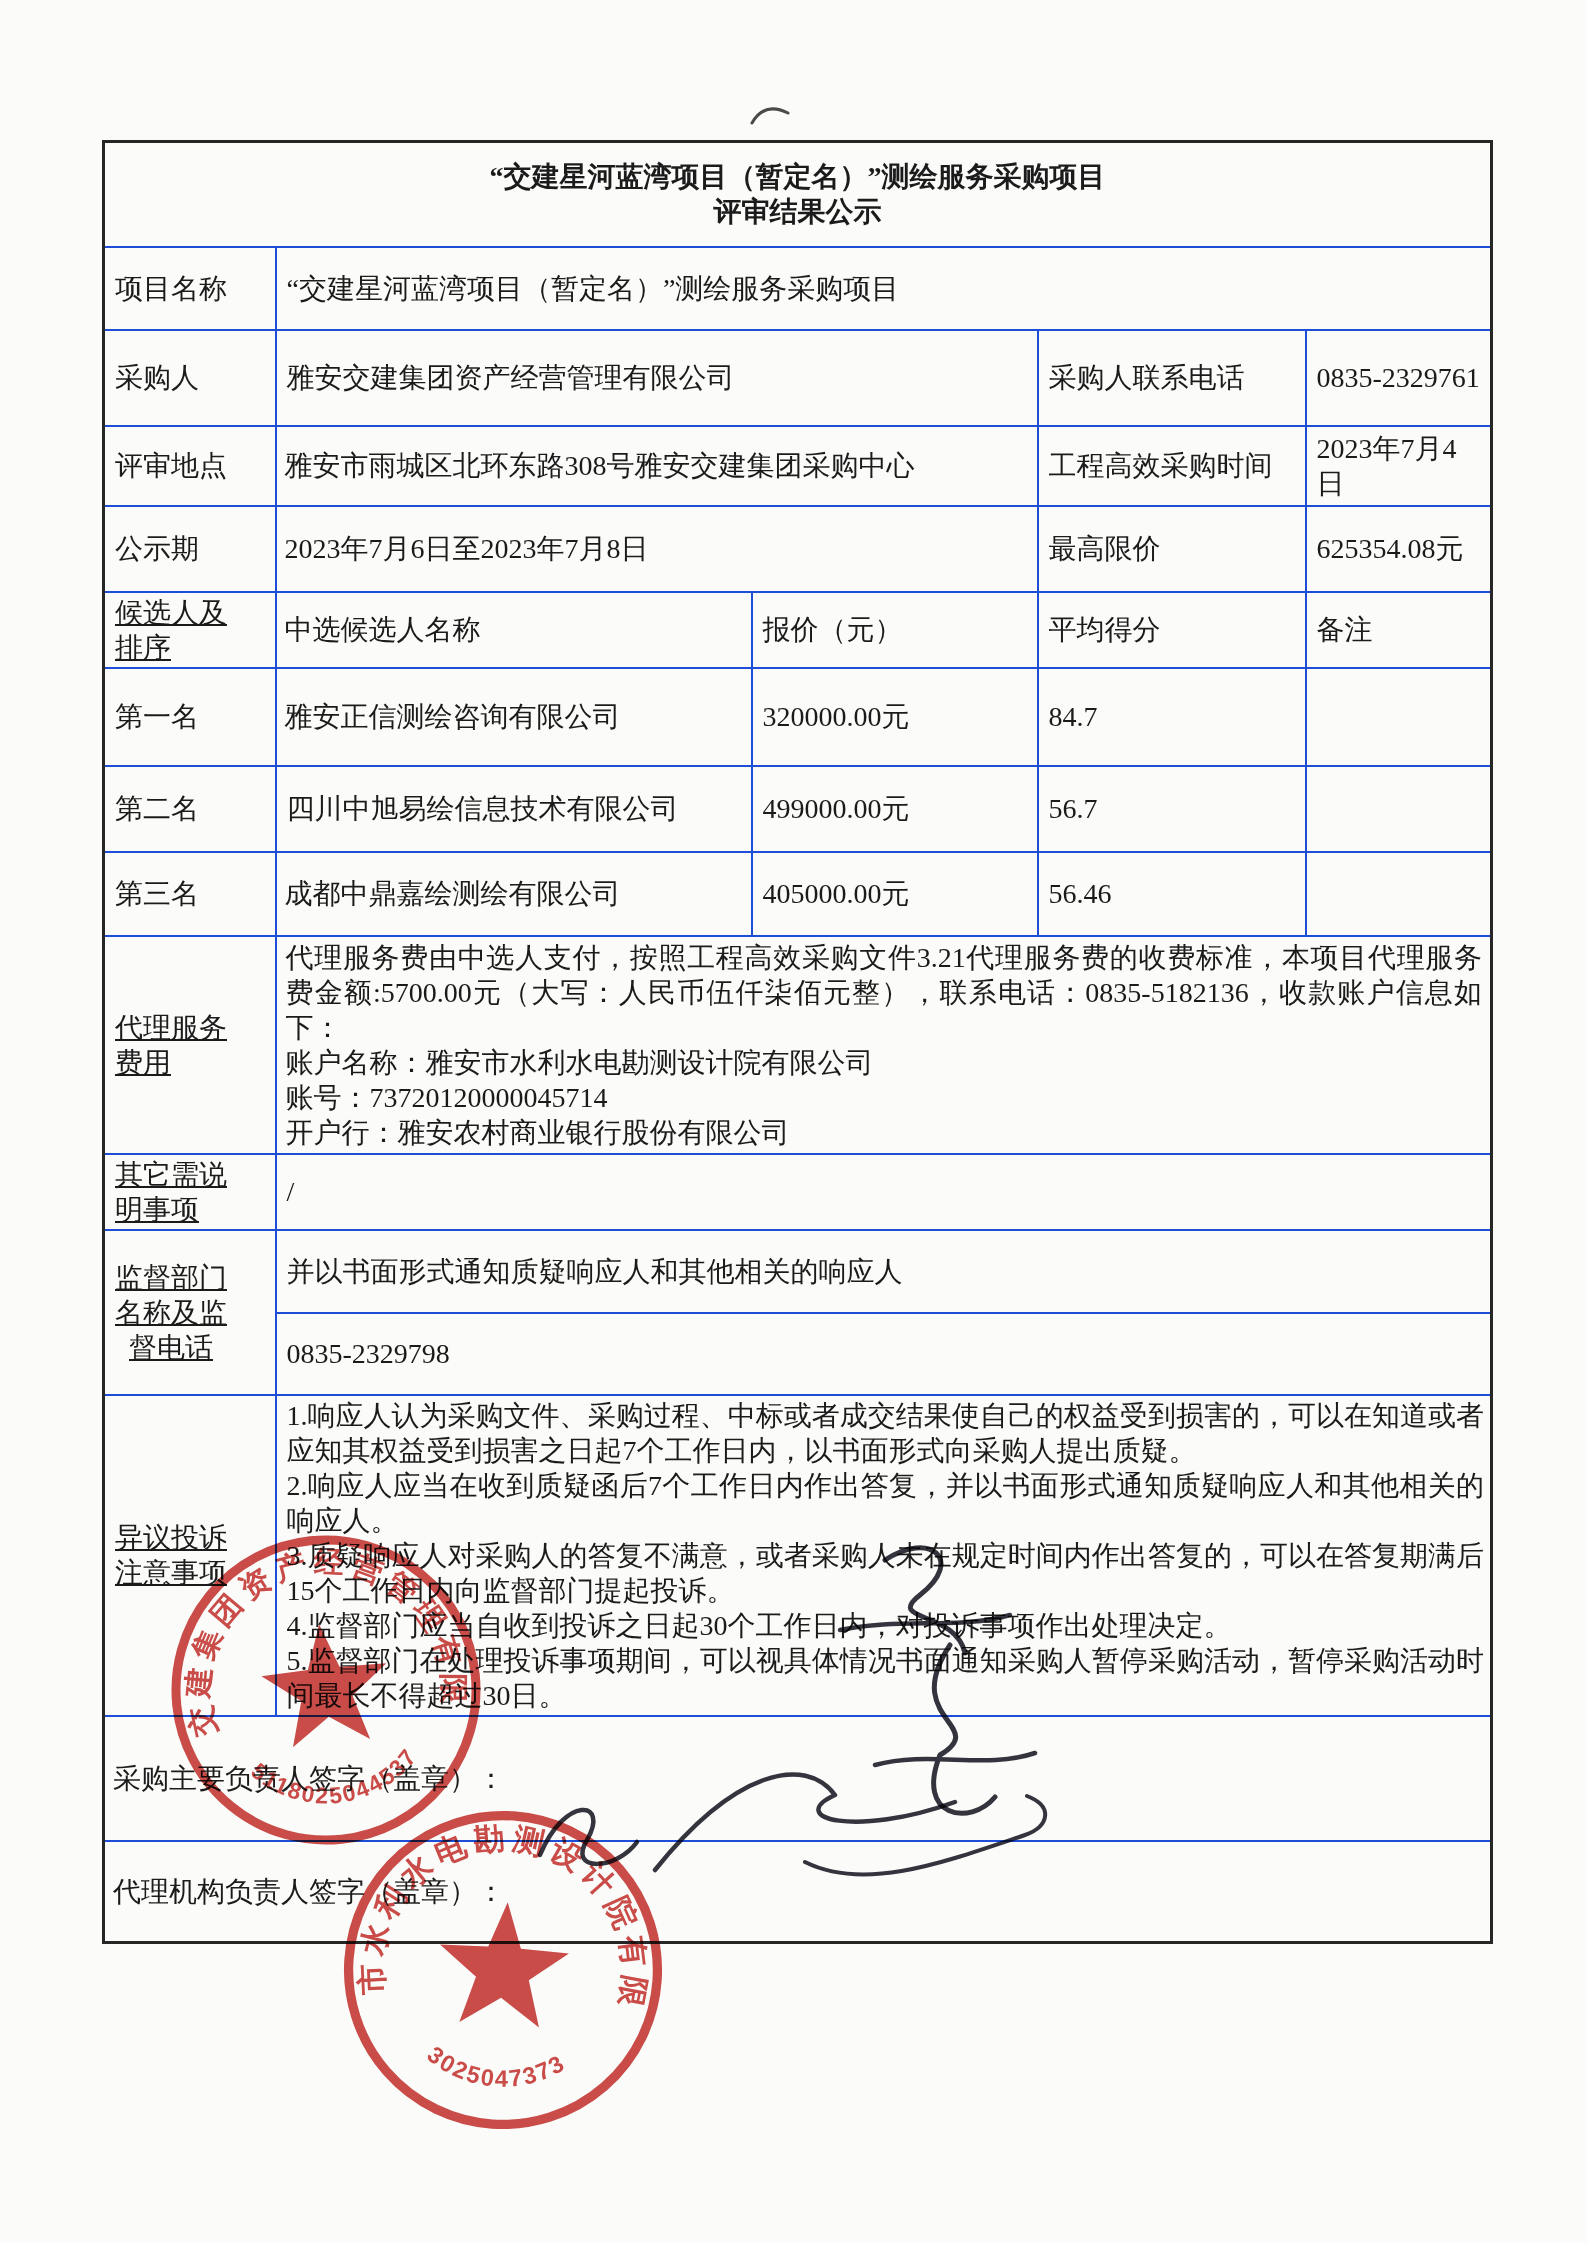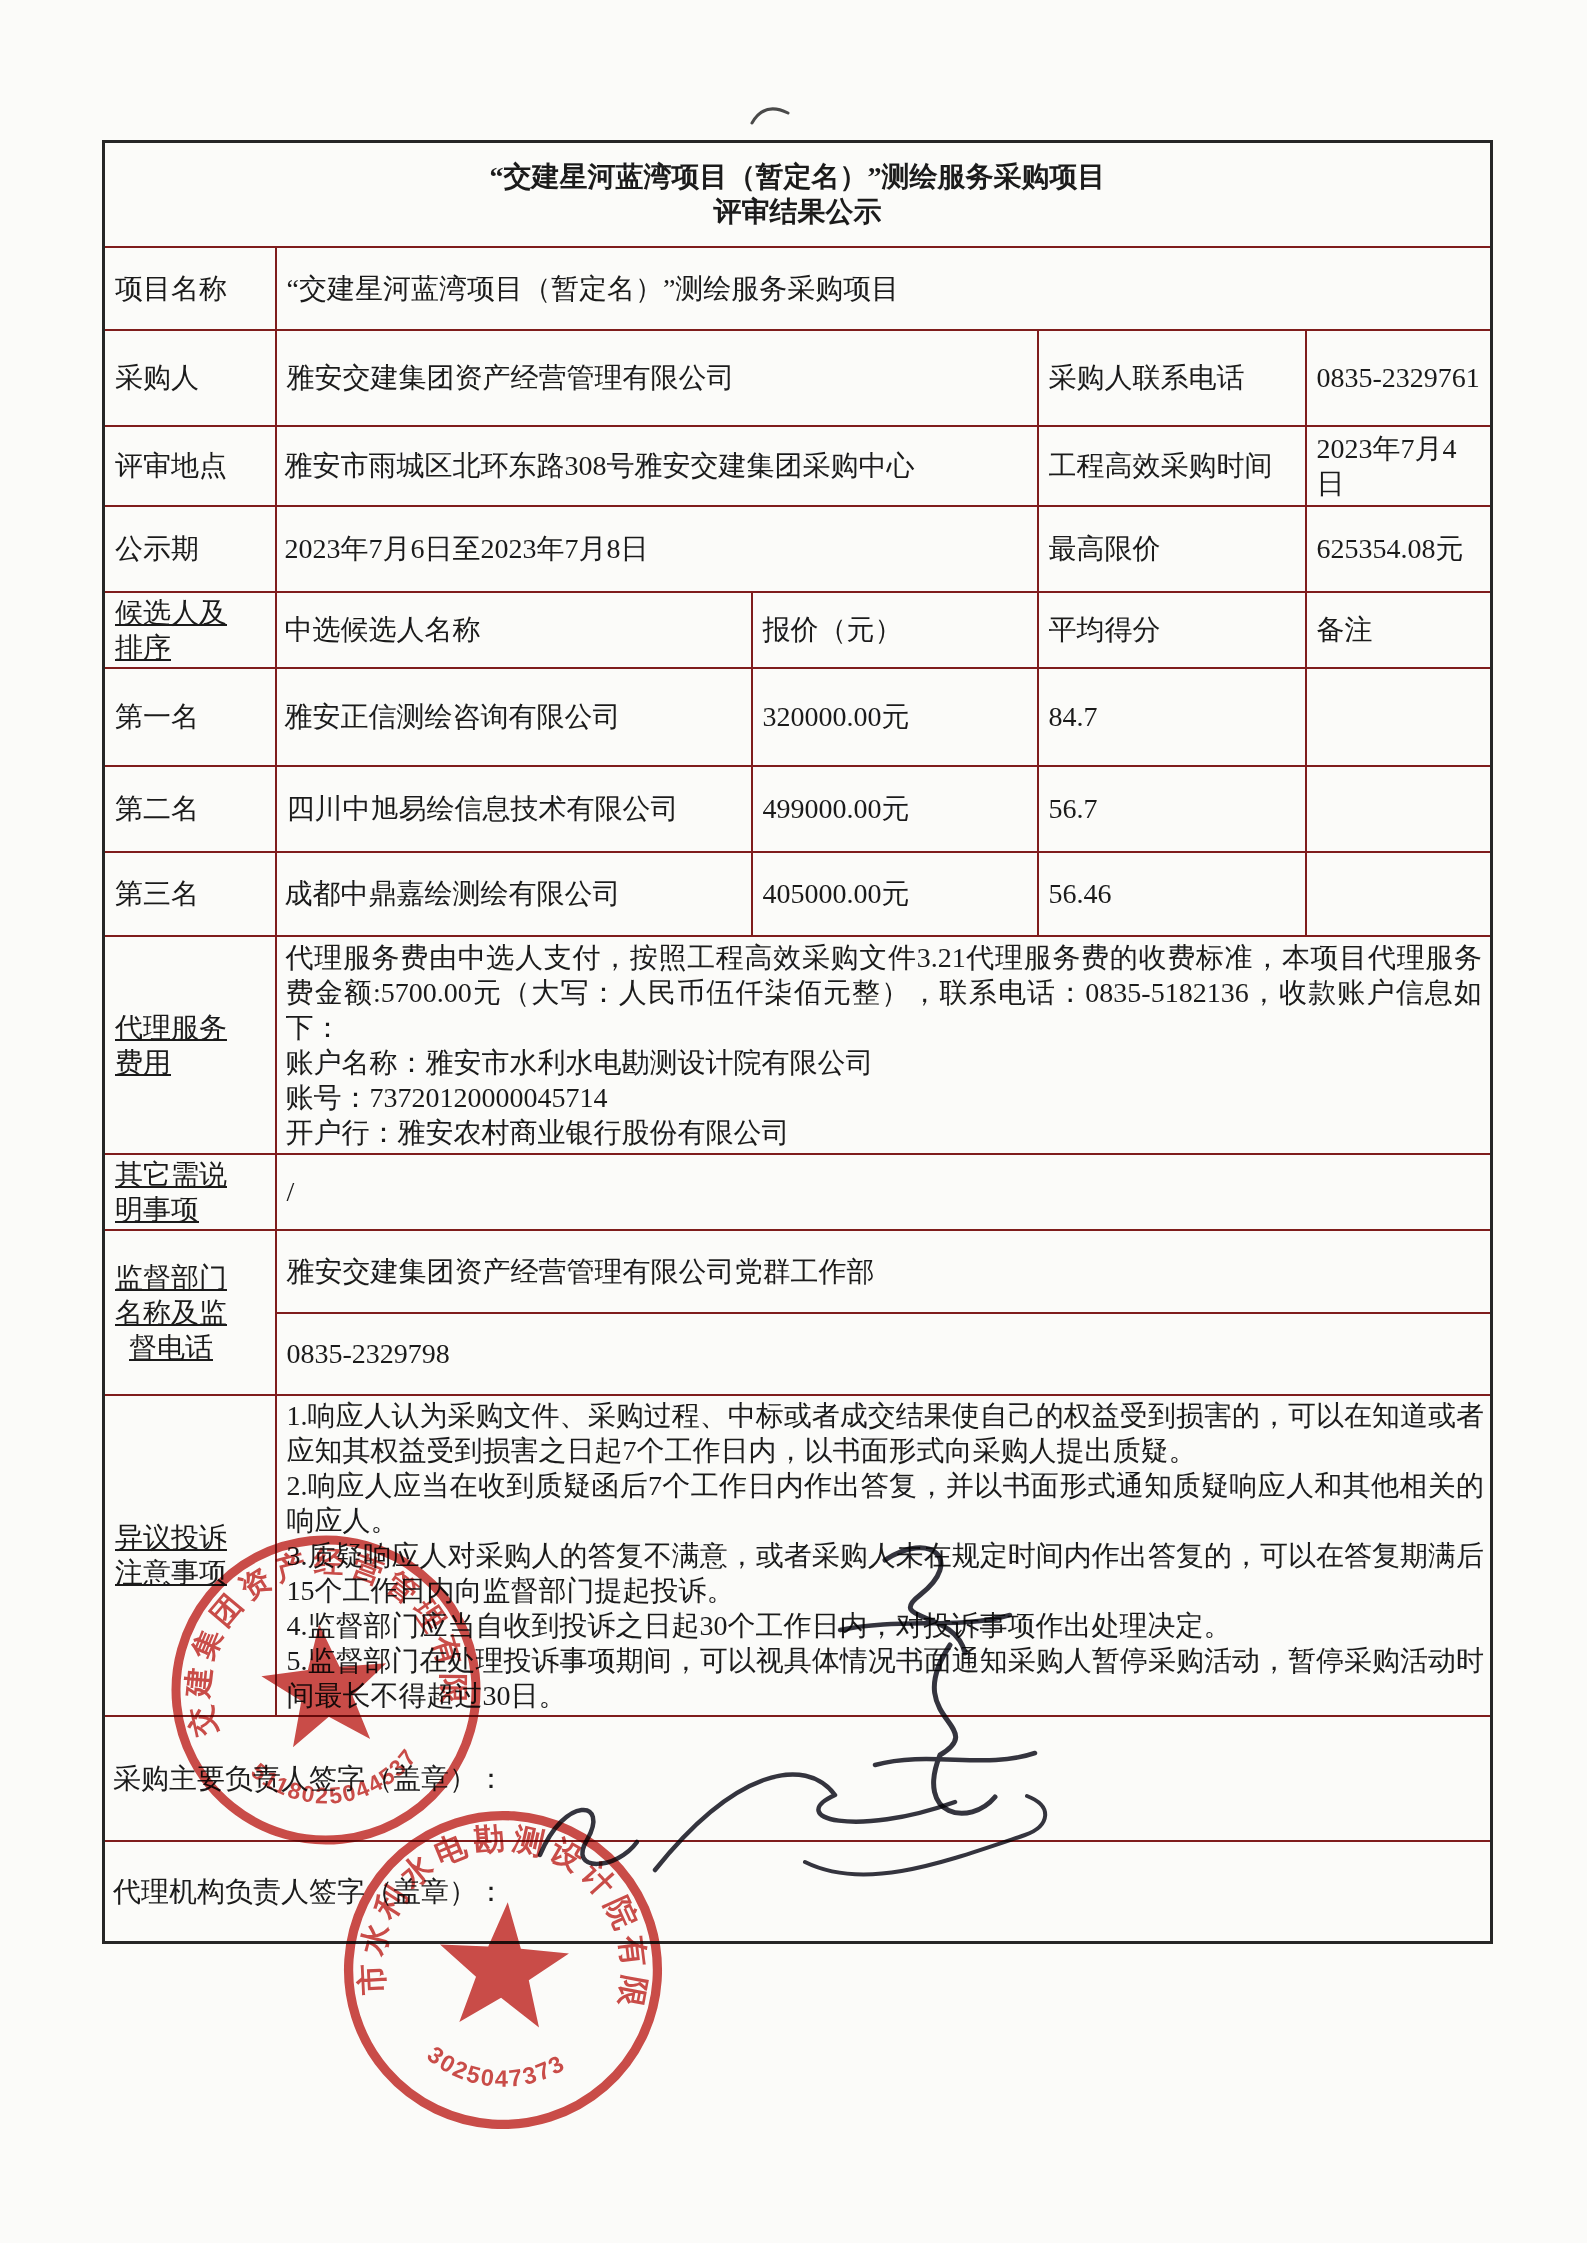--- a/index.html
+++ b/index.html
@@ -10,21 +10,21 @@
     color:#1b1b1b;
     overflow:hidden;
   }
   .sheet{position:absolute;inset:0;}
   table.doc{
     position:absolute;left:102px;top:140px;width:1388px;
     border-collapse:collapse;table-layout:fixed;
     background:transparent;
   }
   table.doc td{
-    border:2px solid #7f1d1d;
+    border:2px solid #1d4ed8;
     padding:2px 10px;
     vertical-align:middle;
     font-size:28px;
     line-height:1.25;
     color:#1b1b1b;
     overflow:hidden;
   }
   table.doc{border:3px solid #262626;}
   .title-cell{text-align:center;font-weight:bold;font-size:40px;line-height:1.28;padding:6px 0;}
   .lbl{padding-left:9px;}
@@ -147,21 +147,21 @@
       </td>
       <td colspan="4" class="c slash">/</td>
     </tr>
 
     <tr style="height:83px">
       <td class="lbl multiline" rowspan="2">
         <div>监督部门</div>
         <div>名称及监</div>
         <div style="padding-left:14px">督电话</div>
       </td>
-      <td colspan="4" class="c">雅安交建集团资产经营管理有限公司党群工作部</td>
+      <td colspan="4" class="c">并以书面形式通知质疑响应人和其他相关的响应人</td>
     </tr>
     <tr style="height:82px">
       <td colspan="4" class="c">0835-2329798</td>
     </tr>
 
     <tr style="height:296px">
       <td class="lbl multiline">
         <div>异议投诉</div>
         <div>注意事项</div>
       </td>

